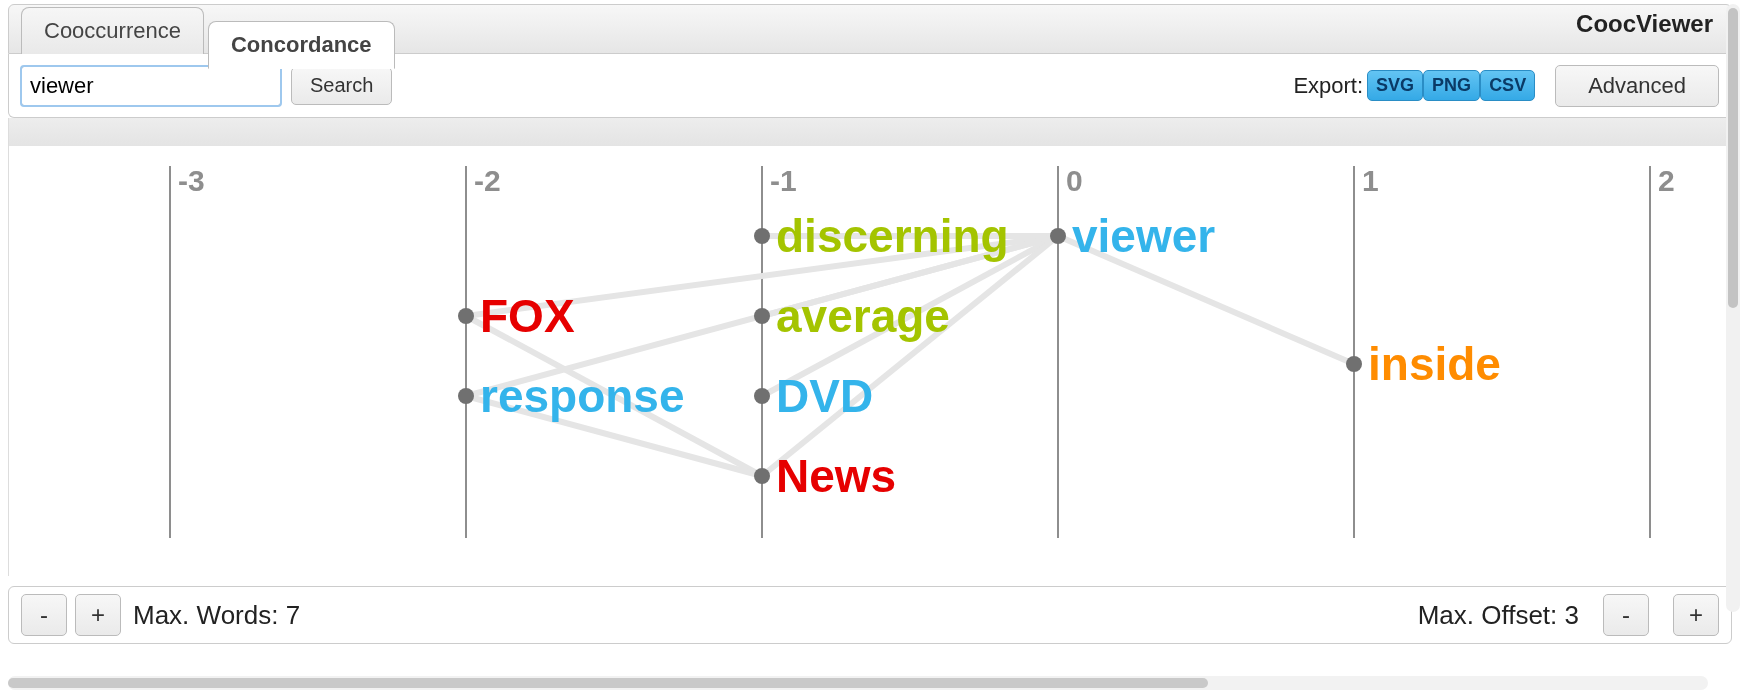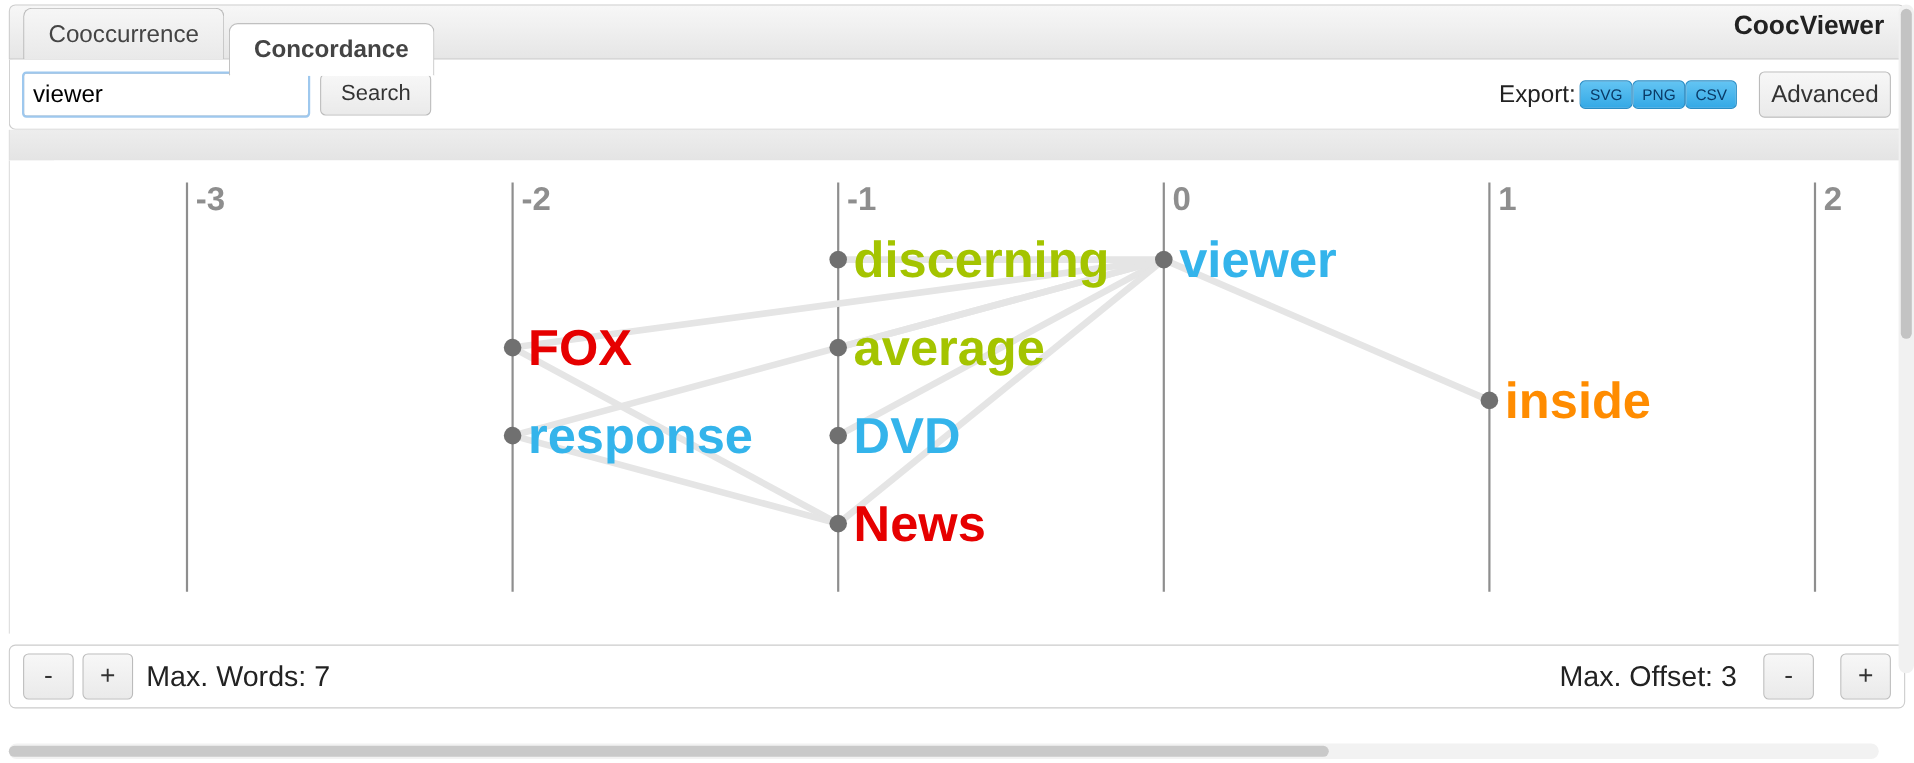--- a/index.html
+++ b/index.html
@@ -43,26 +43,26 @@
   .btn {
     height:38px; padding:0 18px; font-size:20px; color:#333;
     background: linear-gradient(#f7f7f7,#eaeaea);
     border:1px solid #bbb; border-radius:5px; cursor:pointer;
     display:inline-flex; align-items:center; justify-content:center;
   }
   .search-btn { margin-left:10px; }
   .export-group { margin-left:auto; display:flex; align-items:center; gap:0; }
   .export-label { font-size:22px; color:#222; margin-right:4px; }
   .pill {
-    font-size:14px; font-weight:400; color:#0a3a66;
+    font-size:18px; font-weight:700; color:#0a3a66;
     background: linear-gradient(#63c4f3,#34a9e6);
     border:1px solid #2a8dc5; border-radius:5px;
     padding:4px 8px; cursor:pointer;
   }
-  .adv-btn { margin-left:20px; height:42px; font-size:22px; padding:0 10px;}
+  .adv-btn { margin-left:20px; height:42px; font-size:22px; padding:0 32px;}
 
   
   .midstrip { height:28px; margin:0 8px; background:linear-gradient(#ededed,#e4e4e4); border-left:1px solid #ddd; border-right:1px solid #ddd; }
 
   
   .chart-panel {
     margin:0 8px; background:#fff; height:430px; position:relative;
     border-left:1px solid #ddd; border-right:1px solid #ddd;
   }
   .chart-inner { position:absolute; left:40px; right:40px; top:0; bottom:18px; background:#fff; }

